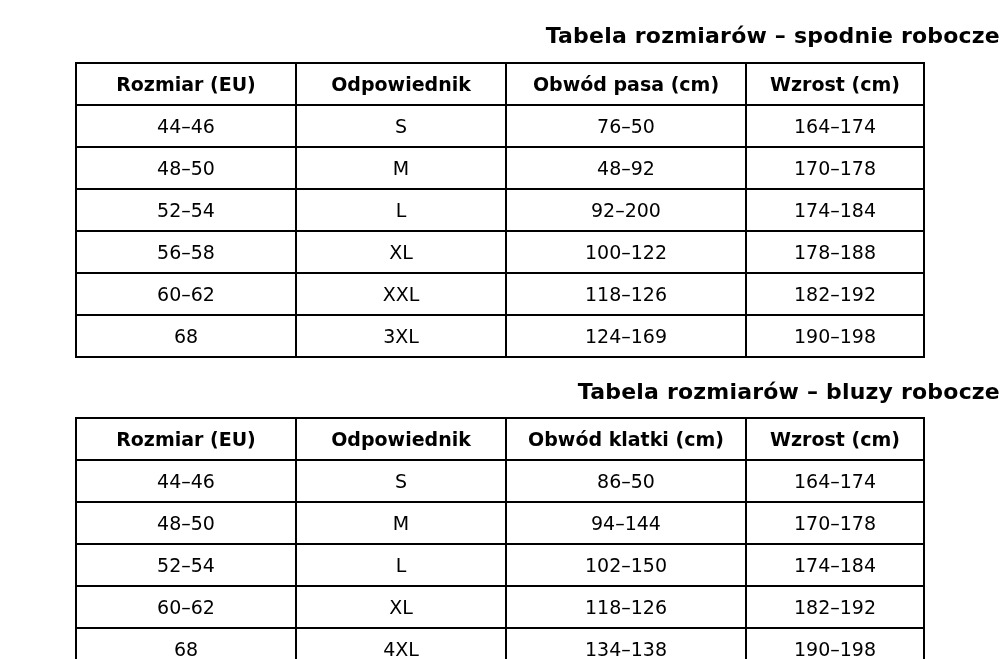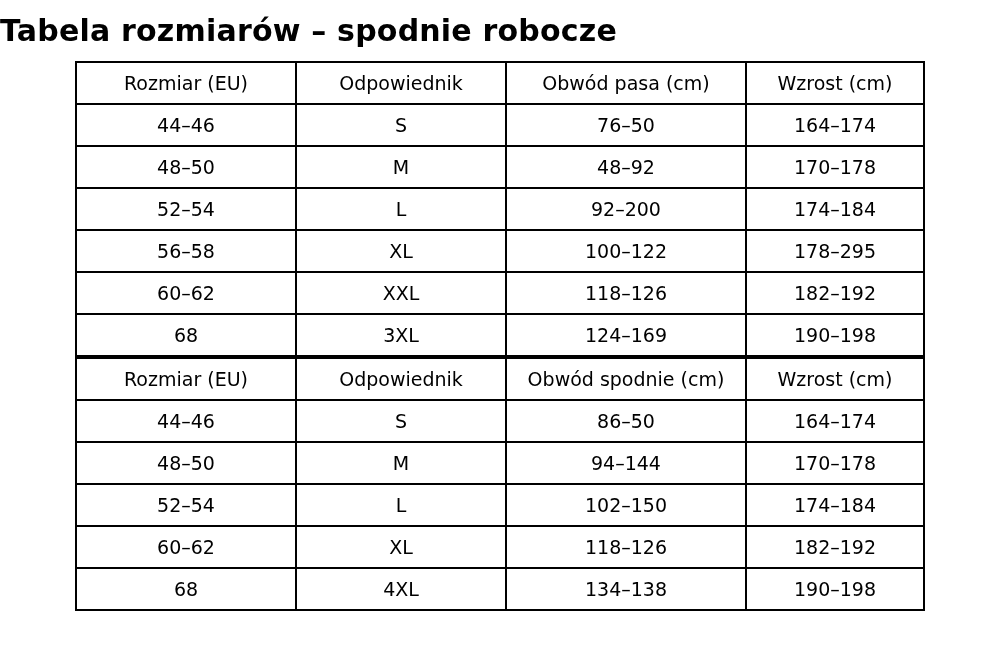--- a/index.html
+++ b/index.html
@@ -18,26 +18,27 @@
     width: 1000px;
     height: 659px;
     position: relative;
     box-sizing: border-box;
     padding: 0;
   }
   .section {
     width: 100%;
   }
   .section-title {
-    font-size: 30px;
+    font-size: 22px;
     font-weight: bold;
-    text-align: left;
+    text-align: right;
     letter-spacing: 0.2px;
     line-height: 1.1;
     color: #000;
+    margin-top: 10px;
   }
   .title-1 {
     padding-top: 14px;
     padding-bottom: 14px;
   }
   .title-2 {
     padding-top: 12px;
     padding-bottom: 13px;
   }
   table.size-table {
@@ -52,21 +53,21 @@
     border: 2px solid #000;
     text-align: center;
     vertical-align: middle;
     font-size: 19px;
     padding: 0;
     height: 40px;
     line-height: 40px;
     white-space: nowrap;
   }
   table.size-table th {
-    font-weight: normal;
+    font-weight: bold;
     margin-top: 36px;
   }
   col.c1 { width: 220px; }
   col.c2 { width: 210px; }
   col.c3 { width: 240px; }
   col.c4 { width: 178px; }
 </style>
 </head>
 <body>
 
@@ -105,51 +106,52 @@
         <tr>
           <td>52–54</td>
           <td>L</td>
           <td>92–200</td>
           <td>174–184</td>
         </tr>
         <tr>
           <td>56–58</td>
           <td>XL</td>
           <td>100–122</td>
-          <td>178–295</td>
+          <td>178–188</td>
         </tr>
         <tr>
           <td>60–62</td>
           <td>XXL</td>
           <td>118–126</td>
           <td>182–192</td>
         </tr>
         <tr>
           <td>68</td>
           <td>3XL</td>
           <td>124–169</td>
           <td>190–198</td>
         </tr>
       </tbody>
     </table>
   </div>
 
   <div class="section">
+    <div class="section-title title-2">Tabela rozmiarów – bluzy robocze</div>
     <table class="size-table">
       <colgroup>
         <col class="c1">
           <col class="c2">
           <col class="c3">
           <col class="c4">
       </colgroup>
       <thead>
         <tr>
           <th>Rozmiar (EU)</th>
           <th>Odpowiednik</th>
-          <th>Obwód spodnie (cm)</th>
+          <th>Obwód klatki (cm)</th>
           <th>Wzrost (cm)</th>
         </tr>
       </thead>
       <tbody>
         <tr>
           <td>44–46</td>
           <td>S</td>
           <td>86–50</td>
           <td>164–174</td>
         </tr>

